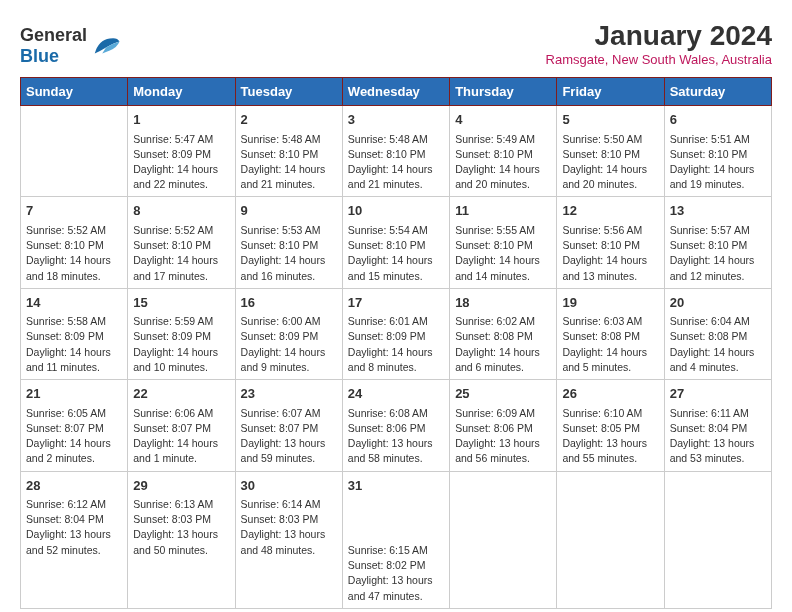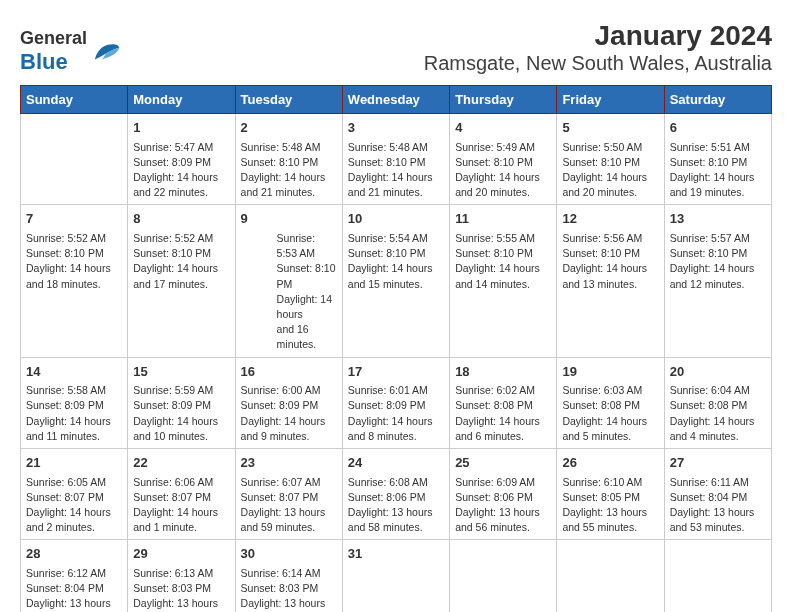--- a/index.html
+++ b/index.html
@@ -18,22 +18,22 @@
     }
     .title-area {
       text-align: right;
     }
     .month-title {
       font-size: 28px;
       font-weight: bold;
       color: #333;
     }
     .subtitle {
-      font-size: 20px;
-      color: #404040;
+      font-size: 13px;
+      color: #be185d;
     }
     table {
       width: 100%;
       border-collapse: collapse;
       font-size: 11px;
     }
     th {
       background-color: #2a6db5;
       color: #fff;
       text-align: left;
@@ -70,21 +70,21 @@
       display: flex;
       align-items: center;
       gap: 4px;
     }
     .logo-general {
       font-size: 18px;
       font-weight: bold;
       color: #333;
     }
     .logo-blue-word {
-      font-size: 22px;
+      font-size: 18px;
       font-weight: bold;
       color: #1a6aa8;
     }
     .logo-bird {
       width: 30px;
       height: 28px;
     }
   </style>
 </head>
 <body>
@@ -174,21 +174,21 @@
         </td>
         <td>
           <span class="day-num">8</span>
           <div class="day-info" style="white-space: pre-line;">Sunrise: 5:52 AM
 Sunset: 8:10 PM
 Daylight: 14 hours
 and 17 minutes.</div>
         </td>
         <td>
           <span class="day-num">9</span>
-          <div class="day-info" style="white-space: pre-line; margin-left: 36px;">Sunrise: 5:53 AM
+          <div class="day-info" style="white-space: pre-line;">Sunrise: 5:53 AM
 Sunset: 8:10 PM
 Daylight: 14 hours
 and 16 minutes.</div>
         </td>
         <td>
           <span class="day-num">10</span>
           <div class="day-info" style="white-space: pre-line;">Sunrise: 5:54 AM
 Sunset: 8:10 PM
 Daylight: 14 hours
 and 15 minutes.</div>

